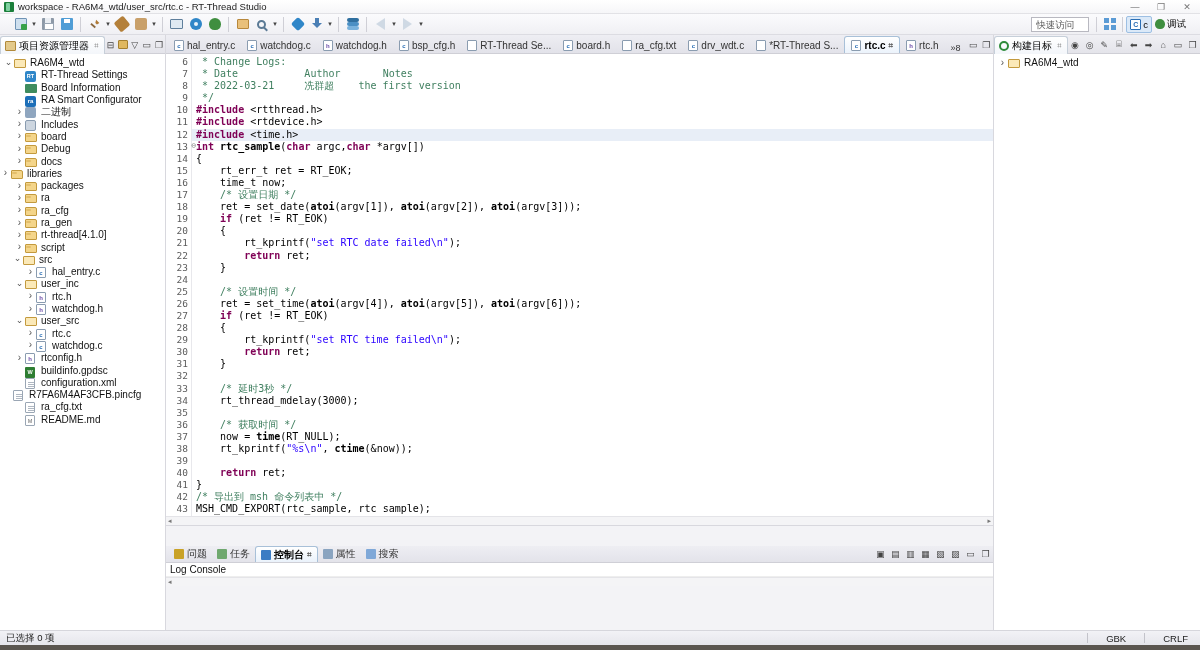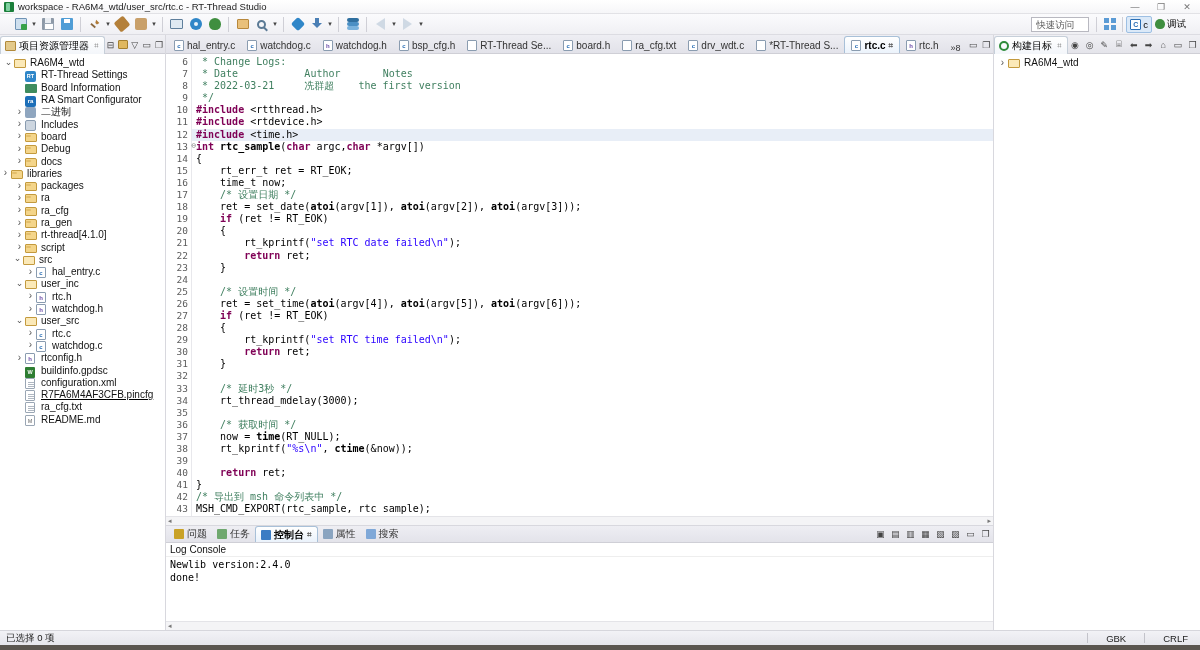--- a/index.html
+++ b/index.html
@@ -191,21 +191,21 @@
   .fn { color: #000; font-weight: bold; }
   .hscroll {
     position:absolute; left:0; right:0; bottom:0; height:9px; background:#f4f4f6;
     border-top:1px solid #e4e4e8; display:flex; align-items:center; justify-content:space-between;
     font-size:7px; color:#777; padding:0 2px;
   }
 
   .consolepane { height: 104px; display: flex; flex-direction: column; background: #f3f3f6; }
   .ctabrow {
     height: 17px; display: flex; align-items: center; padding-left: 3px;
-    background: linear-gradient(#eeeef3,#e3e3ea); border-bottom: 1px solid #cfcfd6;
+    background: linear-gradient(#eeeef3,#e3e3ea); border-bottom: 1px solid #cfcfd6; margin-top: 20px;
   }
   .ctab { height: 16px; display: flex; align-items: center; gap: 3px; padding: 0 5px;
           font-size: 10px; color: #333; white-space: nowrap; }
   .ctab.active { background: linear-gradient(#ffffff,#eaf2fb); border:1px solid #a8c0d8;
                  border-bottom:none; border-radius:3px 3px 0 0; font-weight:bold; color:#000; }
   .ctab .cico { width: 10px; height: 10px; flex:none; border-radius:1px; }
   .ctab .closex { font-size:8px; color:#555; }
   .ctab-spacer { flex:1; }
   .ctab-btn { width:15px;height:16px;display:flex;align-items:center;justify-content:center;font-size:9px;color:#444;}
   .clabel { height: 14px; padding: 0 4px; font-size: 10px; background: #fff; color:#111;
@@ -500,21 +500,21 @@
           <div class="trow" style="padding-left: 14px;">
             <span class="twist "></span>
             <span class="tico"><span class="ic ic-gpdsc">W</span></span>
             <span class="tlabel">buildinfo.gpdsc</span>
           </div>
           <div class="trow" style="padding-left: 14px;">
             <span class="twist "></span>
             <span class="tico"><span class="ic ic-txt"></span></span>
             <span class="tlabel">configuration.xml</span>
           </div>
-          <div class="trow" style="padding-left: 14px; text-decoration: underline;">
+          <div class="trow" style="padding-left: 2px;">
             <span class="twist "></span>
             <span class="tico"><span class="ic ic-txt"></span></span>
             <span class="tlabel">R7FA6M4AF3CFB.pincfg</span>
           </div>
           <div class="trow" style="padding-left: 14px;">
             <span class="twist "></span>
             <span class="tico"><span class="ic ic-txt"></span></span>
             <span class="tlabel">ra_cfg.txt</span>
           </div>
           <div class="trow" style="padding-left: 14px;">
@@ -654,24 +654,20 @@
             <div class="ctab-btn">▣</div>
             <div class="ctab-btn">▤</div>
             <div class="ctab-btn">▥</div>
             <div class="ctab-btn">▦</div>
             <div class="ctab-btn">▧</div>
             <div class="ctab-btn">▨</div>
             <div class="ctab-btn">▭</div>
             <div class="ctab-btn">❐</div>
           </div>
         <div class="clabel">Log Console</div>
-        <div class="cbody" id="con-body">
-            <div>Newlib version:2.4.0</div>
-            <div>done!</div>
-          </div>
         <div class="cscroll">
           <span>◂</span>
         </div>
       </div>
     </div>
 
     <div class="rightpane">
       <div class="viewtabrow">
         <div class="viewtab">
           <span style="display:inline-block;width:10px;height:10px;border:2px solid #2e8b3a;border-radius:50%;"></span>

